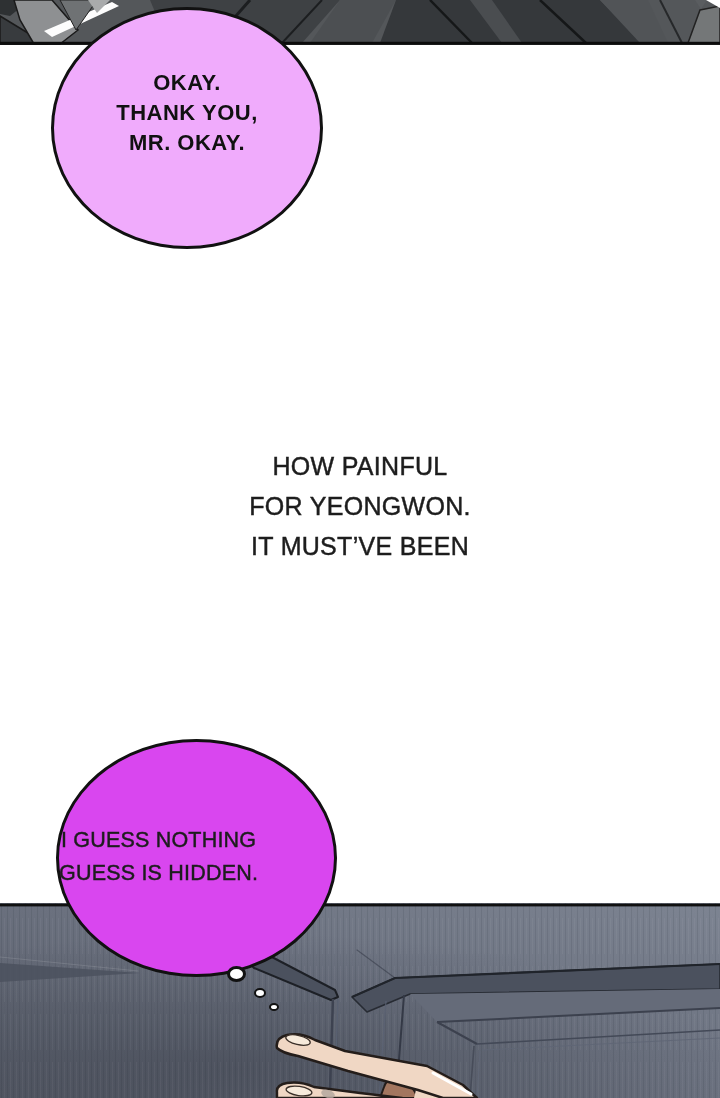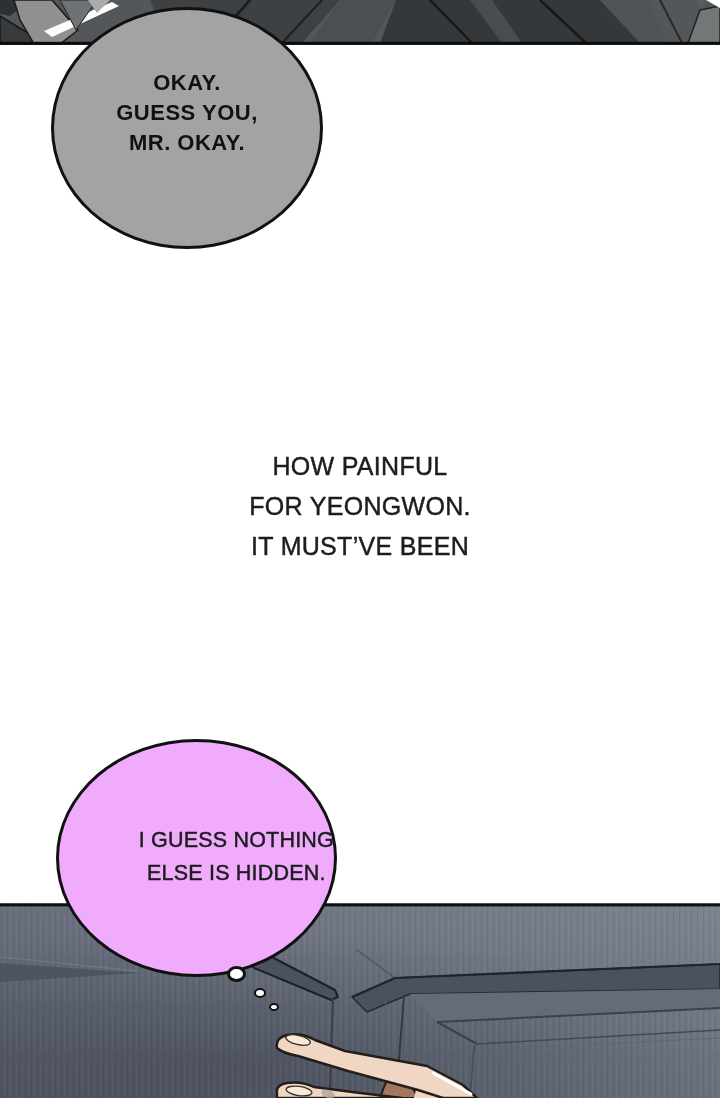--- a/index.html
+++ b/index.html
@@ -7,41 +7,41 @@
     width:720px;height:1098px;position:relative;overflow:hidden;
     background:#ffffff;
     font-family:"Liberation Sans",sans-serif;
   }
   .abs{position:absolute;}
   
   #top-strip{left:0;top:0;width:720px;height:46px;z-index:1;}
   
   #speech-bubble{
     left:51px;top:7px;width:272px;height:242px;box-sizing:border-box;
-    background:#a3a3a3;border:3px solid var(--ink,#111);border-radius:50%;
+    background:#f0abfc;border:3px solid var(--ink,#111);border-radius:50%;
     z-index:2;display:flex;align-items:center;justify-content:center;
   }
   #speech-bubble .txt{
     transform:translateY(-15px);
     text-align:center;color:var(--ink,#111);
     font-weight:bold;font-size:22px;line-height:30px;letter-spacing:.5px;
     white-space:nowrap;
   }
   
   #narration{
     left:0;top:446px;width:720px;text-align:center;
     color:var(--text,#1d1d1d);font-size:25px;line-height:40px;letter-spacing:.3px;
     -webkit-text-stroke:.45px var(--text,#1d1d1d);
     z-index:1;white-space:nowrap;
   }
   
   #thought-bubble{
     left:56px;top:739px;width:281px;height:238px;box-sizing:border-box;
-    background:#f0abfc;border:3px solid var(--ink,#111);border-radius:50%;
-    z-index:4;display:flex;align-items:center;justify-content:flex-end;
+    background:#d946ef;border:3px solid var(--ink,#111);border-radius:50%;
+    z-index:4;display:flex;align-items:center;justify-content:flex-start;
   }
   #thought-bubble .txt{
     text-align:center;color:var(--text,#1d1d1d);
     font-size:21.5px;line-height:33px;letter-spacing:.2px;
     -webkit-text-stroke:.45px var(--text,#1d1d1d);
     white-space:nowrap;transform:translateY(-1px);
   }
   .trail-dot{
     box-sizing:border-box;background:#ffffff;border-radius:50%;
     border:2.6px solid var(--ink,#111);z-index:5;
@@ -88,21 +88,21 @@
       <path d="M706,0 L720,0 L720,8 Z" fill="#ffffff"></path>
     </g>
 
     <rect x="0" y="41.8" width="720" height="3" fill="#0c0c0c"></rect>
   </svg>
 </div>
 
 <div class="abs" id="speech-bubble">
   <div class="txt">
     <div>OKAY.</div>
-    <div>GUESS YOU,</div>
+    <div>THANK YOU,</div>
     <div>MR. OKAY.</div>
   </div>
 </div>
 
 <div class="abs" id="narration">
   <div>HOW PAINFUL</div>
   <div>FOR YEONGWON.</div>
   <div>IT MUST’VE BEEN</div>
 </div>
 
@@ -174,18 +174,18 @@
       <ellipse cx="298" cy="1040" rx="12.5" ry="4.6" transform="rotate(13 298 1040)" style="fill:var(--nail)" stroke="#3a2f28" stroke-width="1.3"></ellipse>
     </g>
 
     <rect x="0" y="903.6" width="720" height="2.8" fill="#101010"></rect>
   </svg>
 </div>
 
 <div class="abs" id="thought-bubble">
   <div class="txt">
     <div>I GUESS NOTHING</div>
-    <div>ELSE IS HIDDEN.</div>
+    <div>GUESS IS HIDDEN.</div>
   </div>
 </div>
 <div class="abs trail-dot" id="trail-bump"></div>
 <div class="abs trail-dot" id="trail-dot-1"></div>
 <div class="abs trail-dot" id="trail-dot-2"></div>
 
 </body></html>

